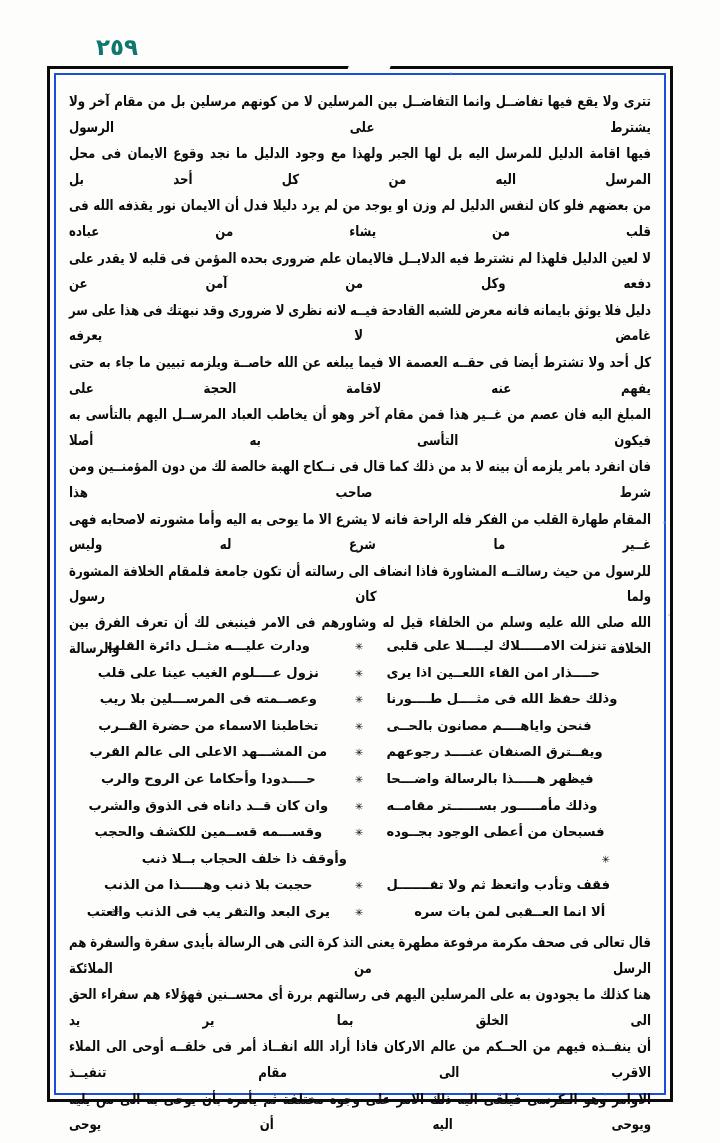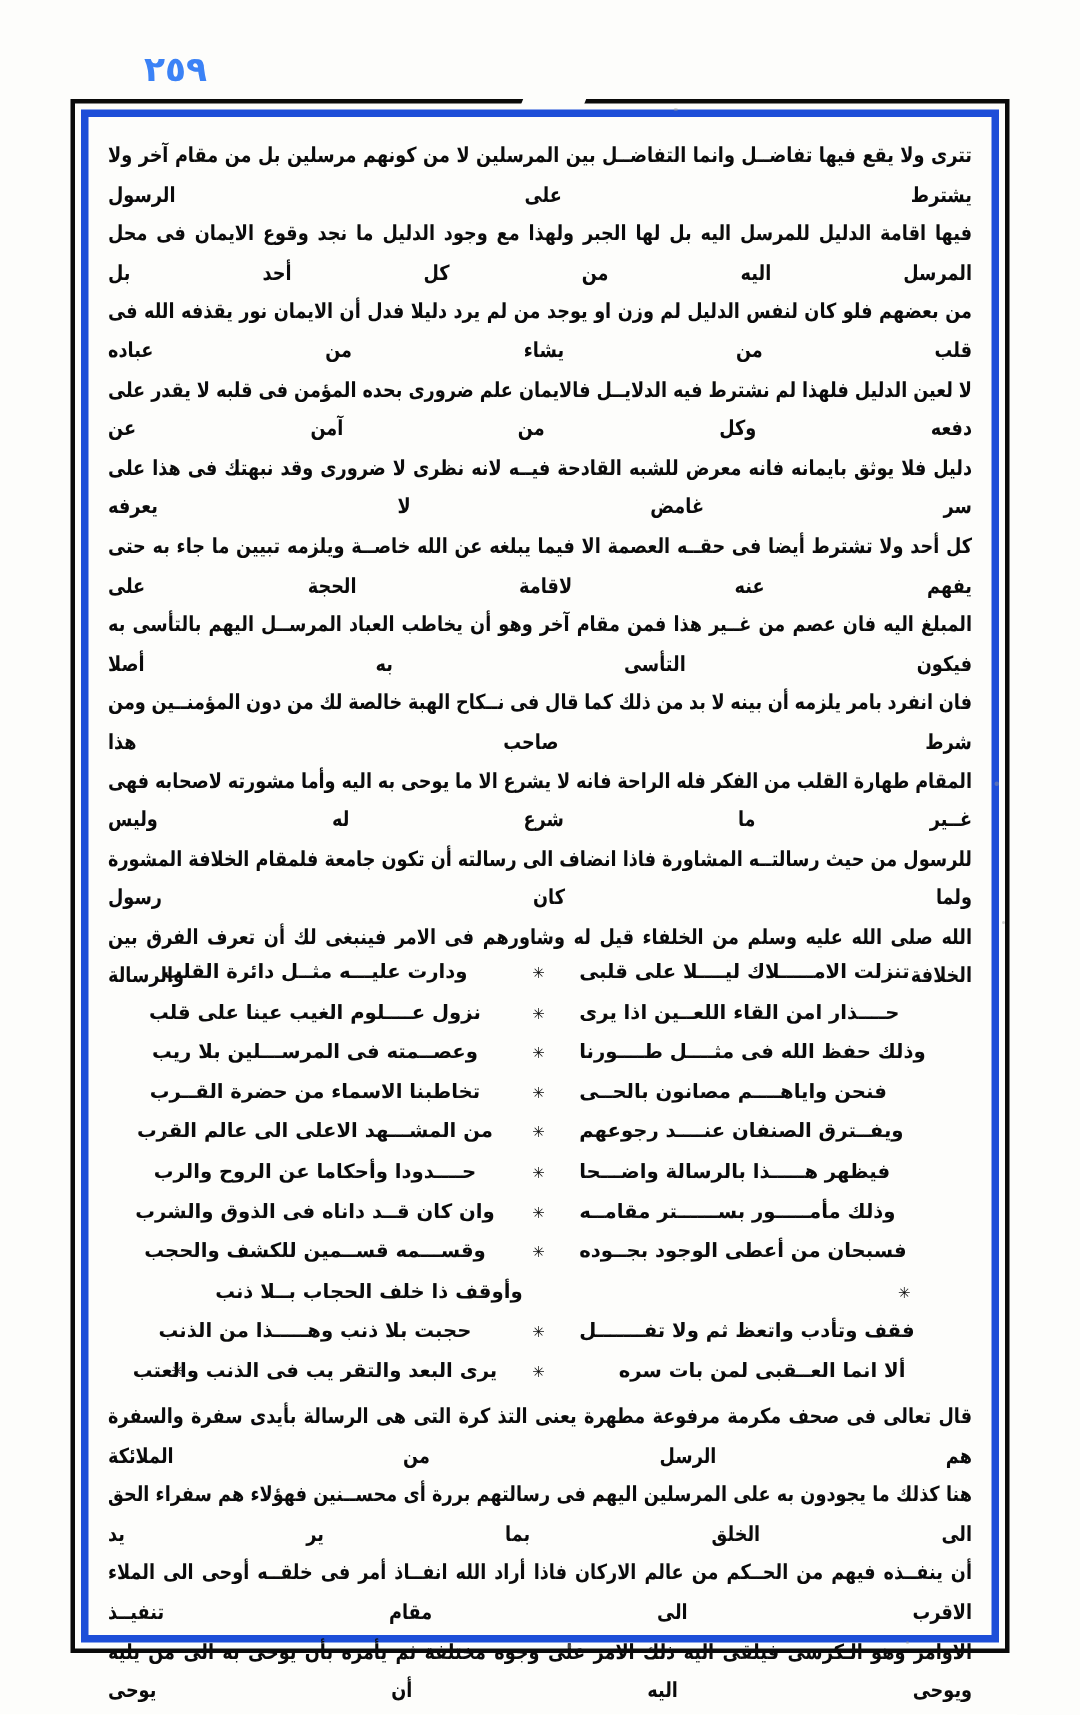--- a/index.html
+++ b/index.html
@@ -20,21 +20,21 @@
   }
 
   
   .folio-number {
     position: absolute;
     top: 34px;
     left: 96px;
     font-size: 23px;
     font-weight: bold;
     letter-spacing: 0.5px;
-    color: #3b82f6;
+    color: #0f766e;
     direction: rtl;
     font-family: "DejaVu Sans", sans-serif;
   }
 
   
   .frame-outer {
     position: absolute;
     top: 66px;
     left: 47px;
     width: 626px;
@@ -42,21 +42,21 @@
     border: 3px solid #0a0a0a;
     box-sizing: border-box;
     background: #fdfdfb;
   }
   .frame-inner {
     position: absolute;
     top: 4px;
     left: 4px;
     right: 4px;
     bottom: 4px;
-    border: 5px solid #1d4ed8;
+    border: 2px solid #1d4ed8;
     box-sizing: border-box;
     text-decoration: underline;
   }
 
   
   .frame-outer::after {
     content: "";
     position: absolute;
     top: -3px;
     left: 48%;

